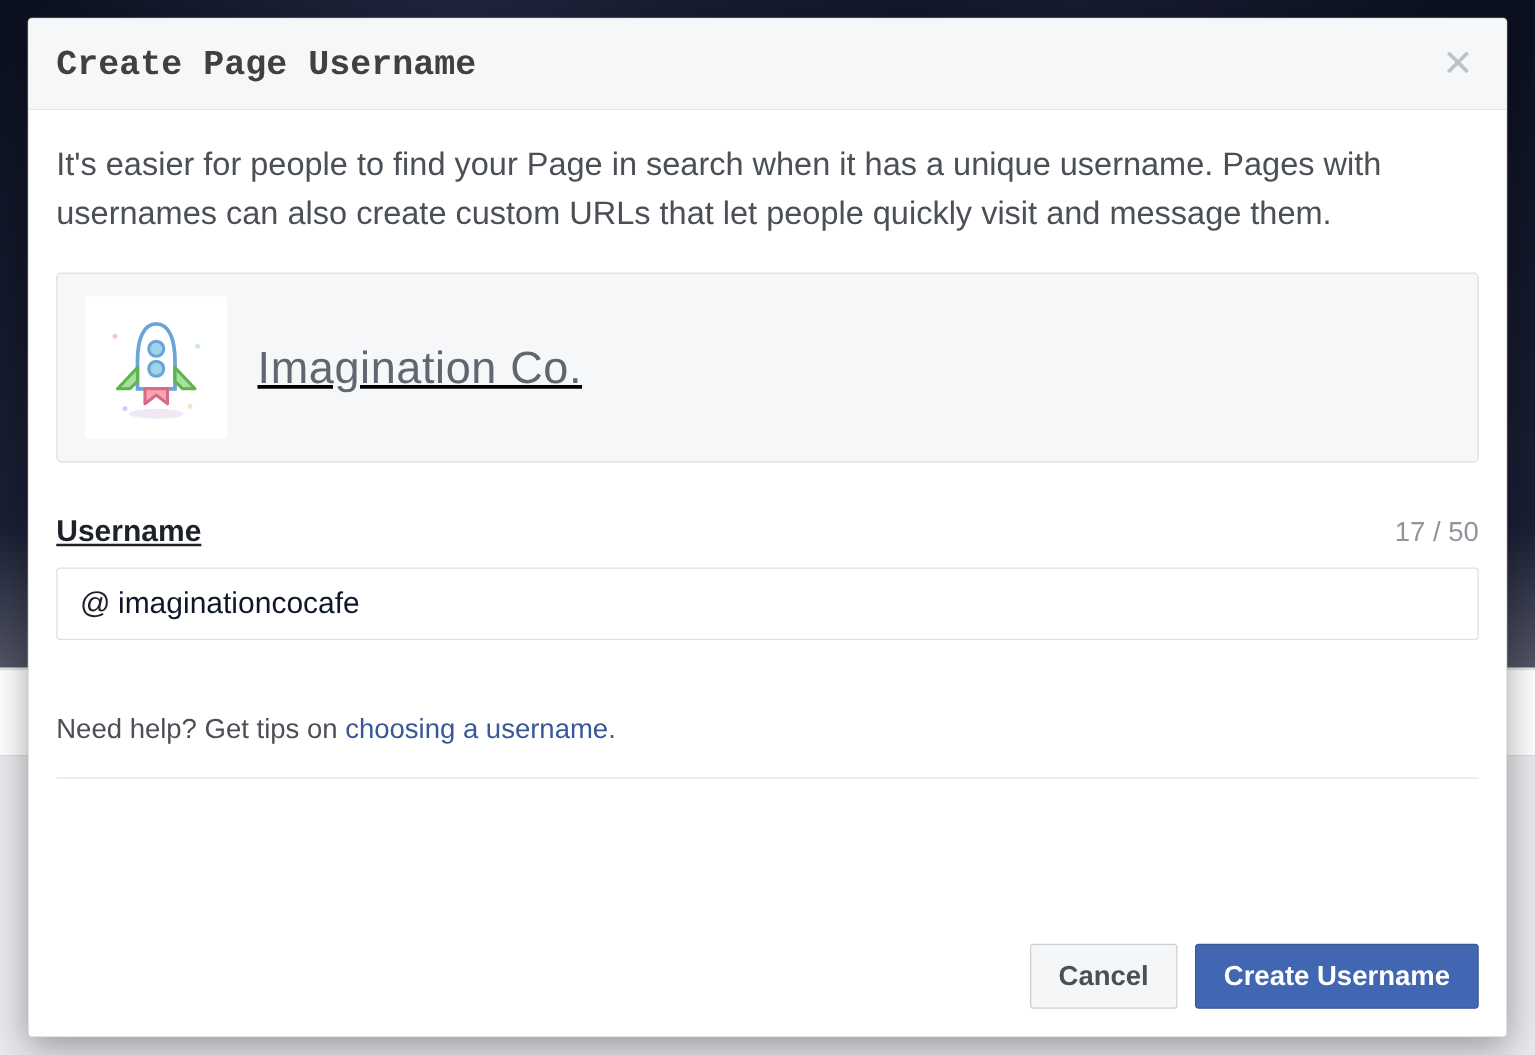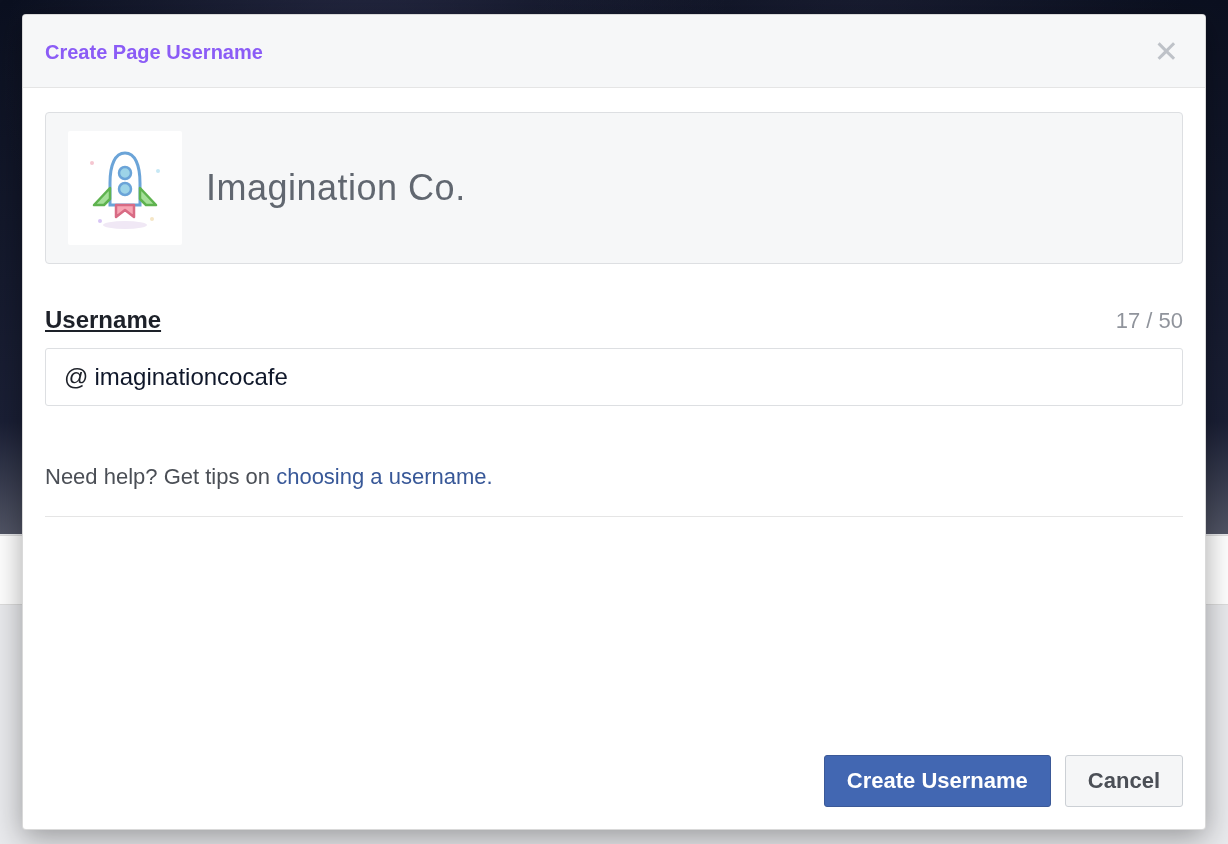--- a/index.html
+++ b/index.html
@@ -64,23 +64,24 @@
     .modal-header {
       display: flex;
       align-items: center;
       justify-content: space-between;
       padding: 18px 22px 16px 22px;
       border-bottom: 1px solid #e5e5e5;
       background: #f6f7f8;
       border-radius: 4px 4px 0 0;
     }
     .modal-title {
-      font-size: 20px;
+      font-size: 28px;
       font-weight: 700;
-      color: #8b5cf6;
+      color: #404040;
+      font-family: Liberation Mono, monospace;
     }
     .close-btn {
       font-size: 30px;
       color: #bec2c8;
       cursor: pointer;
       line-height: 1;
       padding: 4px;
       font-weight: 400;
     }
     .modal-body {
@@ -111,20 +112,21 @@
       border-radius: 2px;
       display: flex;
       align-items: center;
       justify-content: center;
       flex-shrink: 0;
     }
     .page-meta {
       display: flex;
       flex-direction: column;
       gap: 2px;
+      text-decoration: underline;
     }
     .page-name {
       font-size: 36px;
       font-weight: 300;
       color: #616770;
       letter-spacing: 0.5px;
     }
     .page-handle {
       font-size: 26px;
       font-weight: 400;
@@ -211,20 +213,21 @@
   <div class="backdrop-strip"></div>
 </div>
 
 <div class="modal">
   <div class="modal-header">
     <div class="modal-title">Create Page Username</div>
     <div class="close-btn">✕</div>
   </div>
 
   <div class="modal-body">
+    <p class="description">It's easier for people to find your Page in search when it has a unique username. Pages with usernames can also create custom URLs that let people quickly visit and message them.</p>
 
     <div class="preview-card">
       <div class="page-avatar">
         <svg width="90" height="90" viewBox="0 0 90 90">
           <ellipse cx="45" cy="82" rx="22" ry="4" fill="#f0e8f5"></ellipse>
           <path d="M45 10 C35 10 30 22 30 40 L30 62 L60 62 L60 40 C60 22 55 10 45 10 Z" fill="#fff" stroke="#6ba4d8" stroke-width="3"></path>
           <circle cx="45" cy="30" r="6" fill="#9dd4e8" stroke="#6ba4d8" stroke-width="2.5"></circle>
           <circle cx="45" cy="46" r="6" fill="#9dd4e8" stroke="#6ba4d8" stroke-width="2.5"></circle>
           <path d="M30 45 L14 62 L24 62 L30 56 Z" fill="#a6e09a" stroke="#5fb34f" stroke-width="2.5" stroke-linejoin="round"></path>
           <path d="M60 45 L76 62 L66 62 L60 56 Z" fill="#a6e09a" stroke="#5fb34f" stroke-width="2.5" stroke-linejoin="round"></path>
@@ -249,16 +252,16 @@
       <span class="input-prefix">@</span>
       <input class="username-input" type="text" value="imaginationcocafe" style="">
     </div>
 
     <div class="help-row">
       <span>Need help? Get tips on </span><span class="help-link">choosing a username.</span>
     </div>
   </div>
 
   <div class="modal-footer">
+    <button class="btn btn-secondary">Cancel</button>
     <button class="btn btn-primary">Create Username</button>
-    <button class="btn btn-secondary">Cancel</button>
   </div>
 </div>
 
 </body></html>

